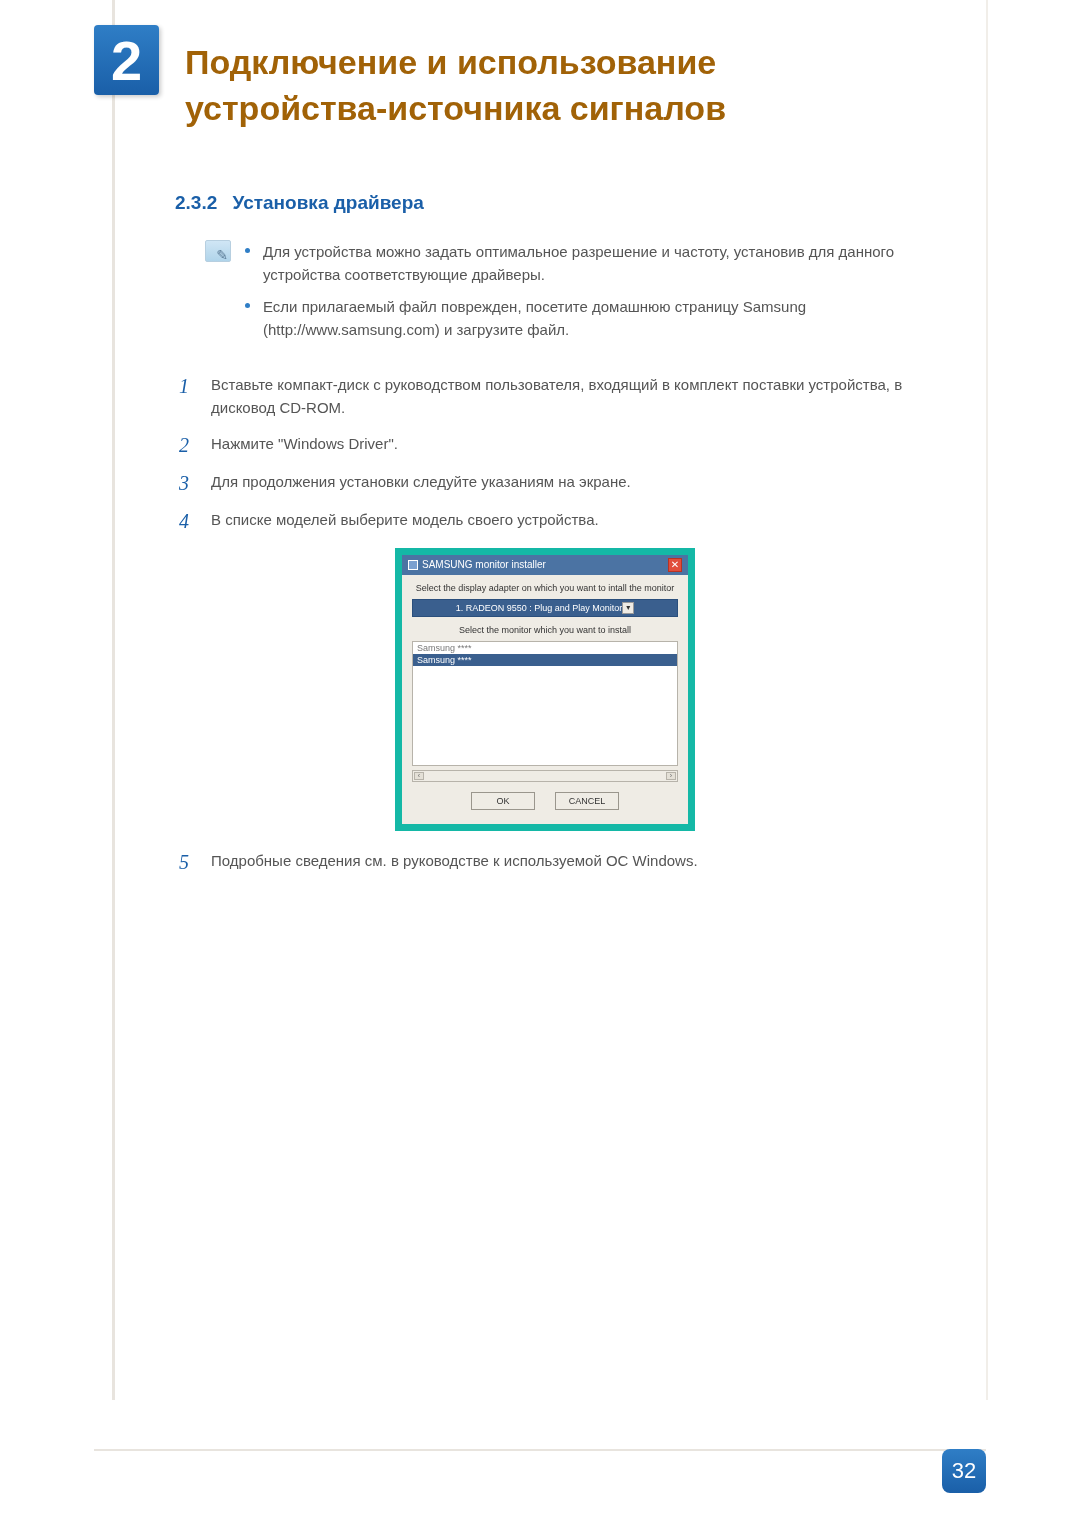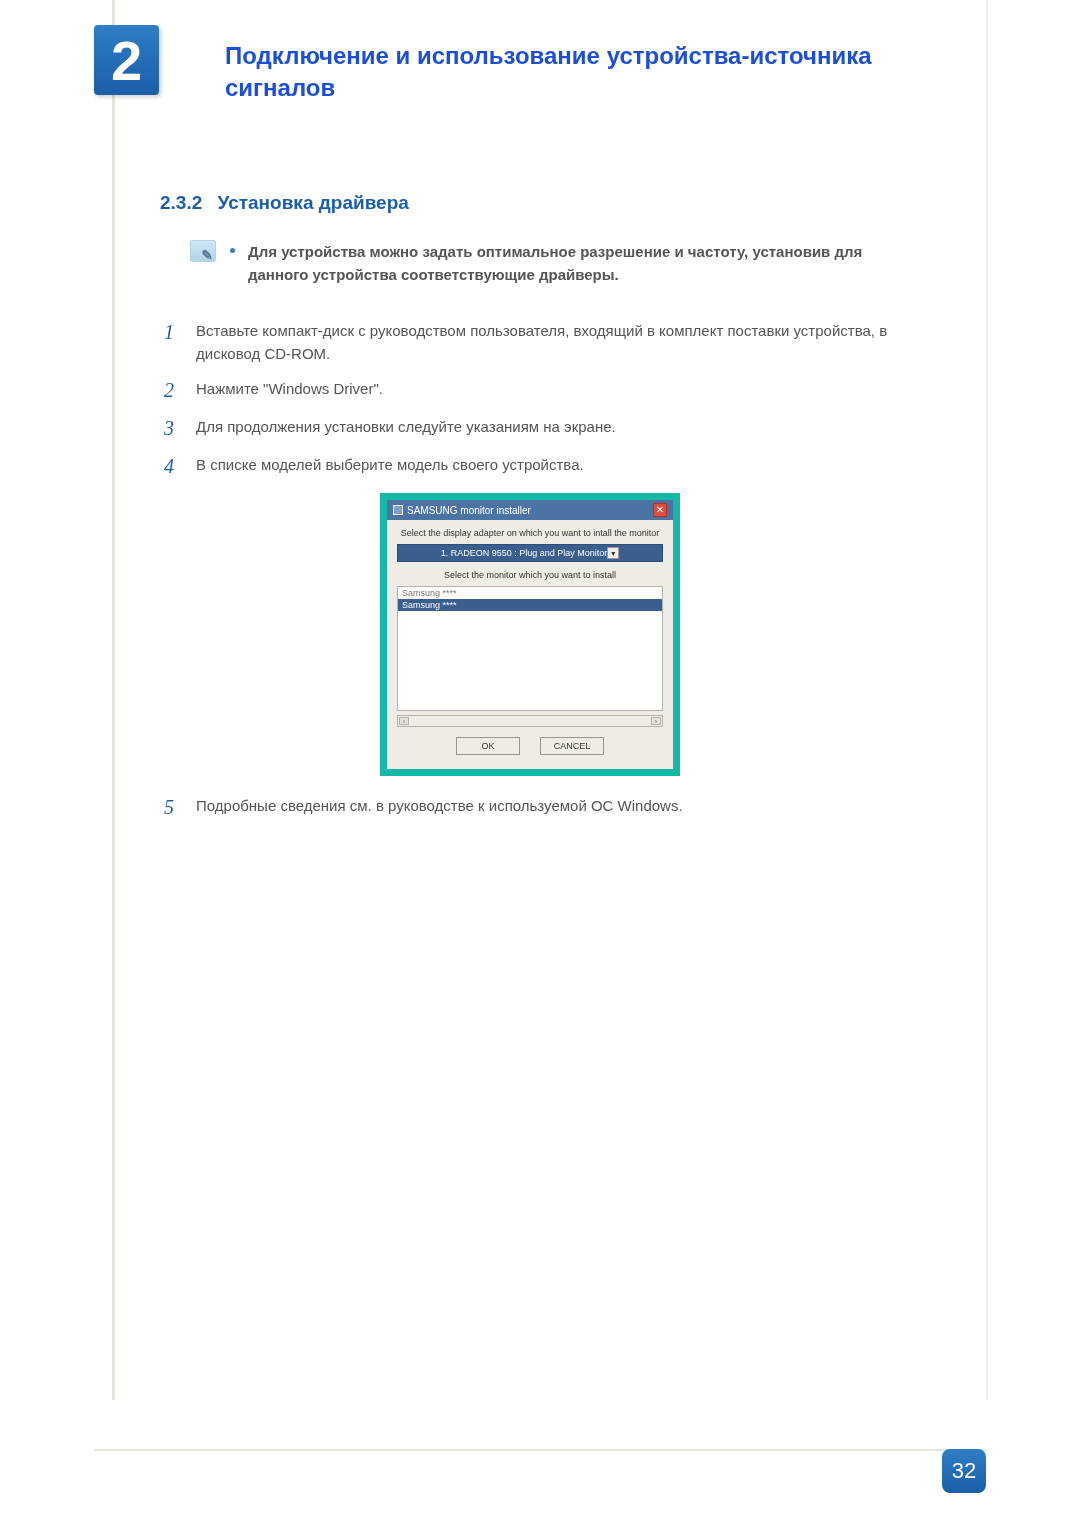--- a/index.html
+++ b/index.html
@@ -32,46 +32,44 @@
     display: flex;
     align-items: center;
     justify-content: center;
     box-shadow: 2px 2px 4px rgba(0,0,0,0.2);
   }
   .chapter-title {
     position: absolute;
     left: 185px;
     top: 40px;
     width: 720px;
-    color: #1d4ed8;
-    font-size: 24px;
+    color: #a16207;
+    font-size: 34px;
     font-weight: bold;
     line-height: 1.35;
-    margin-left: 40px;
   }
   .section {
     position: absolute;
-    left: 160px;
+    left: 175px;
     top: 192px;
     width: 740px;
   }
   .section-heading {
     color: #1a5fa8;
     font-size: 19px;
     font-weight: bold;
     margin-bottom: 26px;
   }
   .section-heading .num { margin-right: 10px; }
   .note-block {
     display: flex;
     align-items: flex-start;
     gap: 14px;
     margin: 0 0 24px 30px;
     width: 700px;
-    font-weight: bold;
   }
   .note-icon {
     width: 26px;
     height: 22px;
     flex: 0 0 26px;
     background: linear-gradient(#d0e6f5, #b0d4ea);
     border: 1px solid #b7cfe0;
     border-radius: 2px;
     position: relative;
   }
@@ -223,20 +221,21 @@
   <div class="section">
     <div class="section-heading">
       <span class="num">2.3.2</span>
       <span>Установка драйвера</span>
     </div>
 
     <div class="note-block">
       <div class="note-icon"></div>
       <ul class="note-list">
         <li>Для устройства можно задать оптимальное разрешение и частоту, установив для данного устройства соответствующие драйверы.</li>
+        <li>Если прилагаемый файл поврежден, посетите домашнюю страницу Samsung (http://www.samsung.com) и загрузите файл.</li>
       </ul>
     </div>
 
     <div class="steps">
       <div class="step">
         <div class="step-num">1</div>
         <div class="step-body">Вставьте компакт-диск с руководством пользователя, входящий в комплект поставки устройства, в дисковод CD-ROM.</div>
       </div>
       <div class="step">
         <div class="step-num">2</div>

